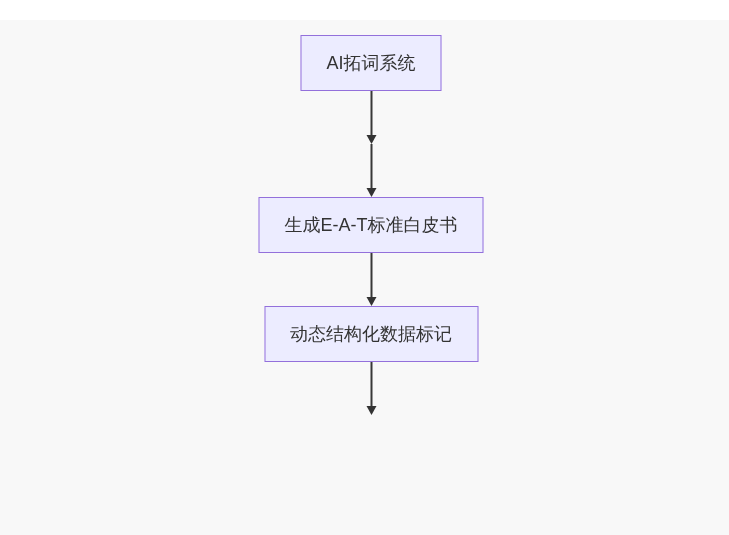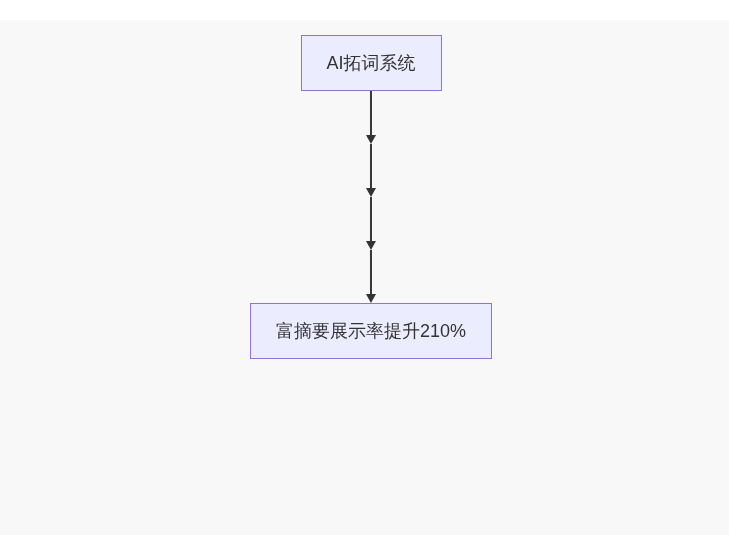--- a/index.html
+++ b/index.html
@@ -74,30 +74,33 @@
       <div class="shaft"></div>
       <div class="head"></div>
     </div>
 
 
     <div class="arrow">
       <div class="shaft"></div>
       <div class="head"></div>
     </div>
 
+    <div class="node">
+      <span class="node-label">生成E-A-T标准白皮书</span>
+    </div>
+
+    <div class="arrow">
+      <div class="shaft"></div>
+      <div class="head"></div>
+    </div>
+
+    <div class="node">
+      <span class="node-label">动态结构化数据标记</span>
+    </div>
 
     <div class="arrow">
       <div class="shaft"></div>
       <div class="head"></div>
     </div>
 
 
-    <div class="arrow">
-      <div class="shaft"></div>
-      <div class="head"></div>
-    </div>
-
-    <div class="node">
-      <span class="node-label">富摘要展示率提升210%</span>
-    </div>
-
   </div>
 </div>
 
 </body></html>

